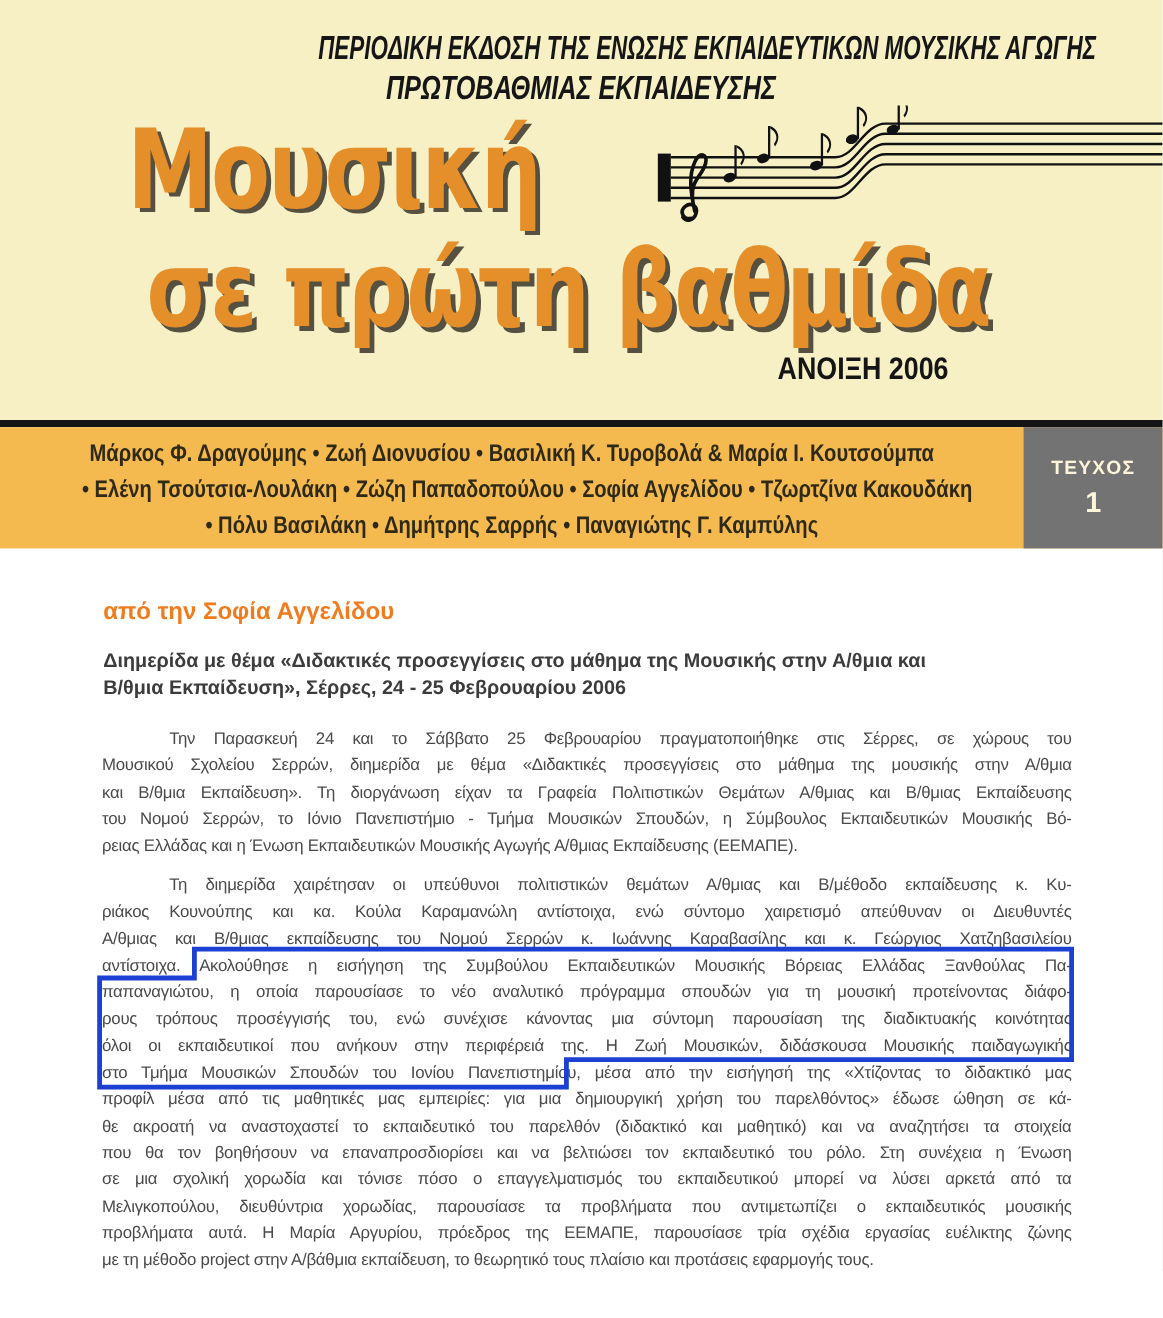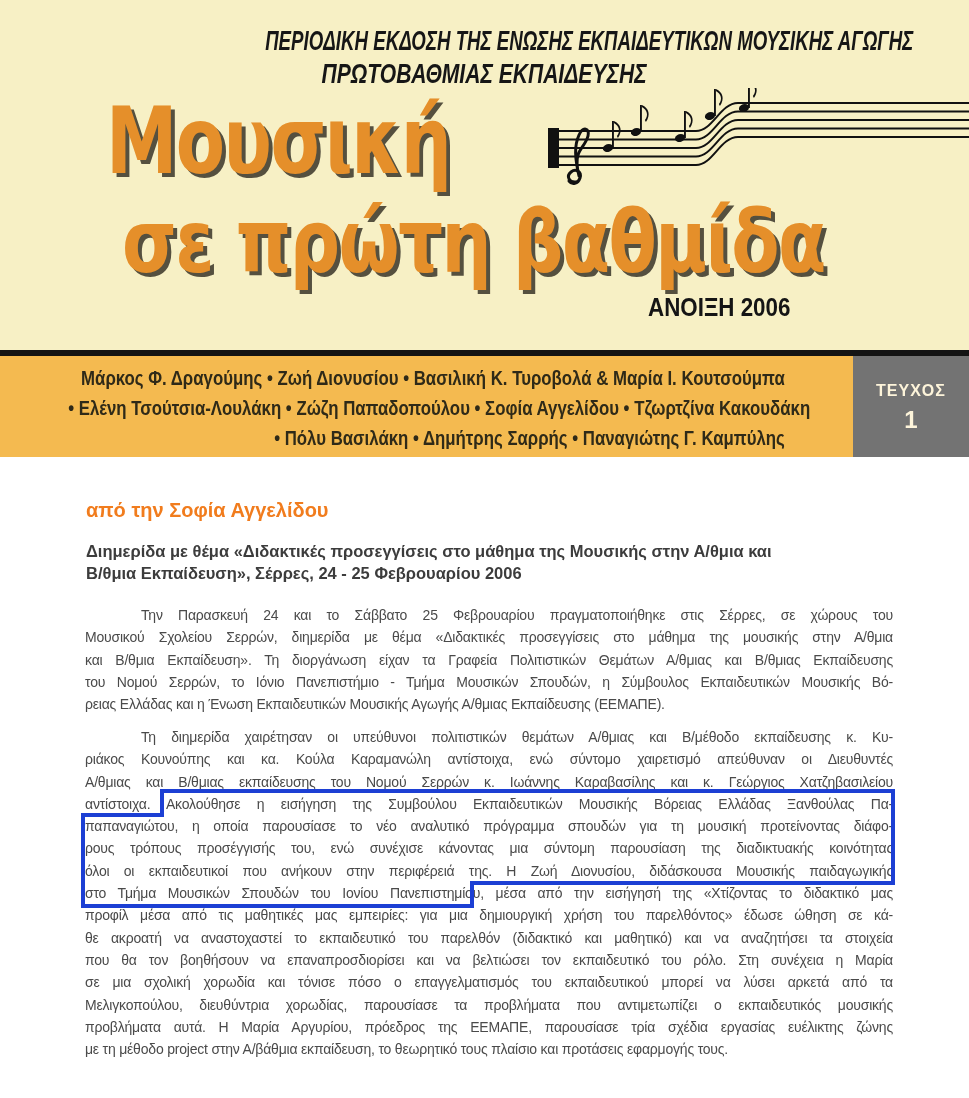--- a/index.html
+++ b/index.html
@@ -33,21 +33,21 @@
     font-weight:700; font-size:26px; white-space:nowrap;
     transform:scaleX(0.86); transform-origin:0 0;
   }
   .staff-svg { position:absolute; left:548px; top:88px; }
   
   .divider { position:absolute; left:0; top:350px; width:969px; height:6px; background:#141414; }
   .banner {
     position:absolute; left:0; top:356px; width:969px; height:101px;
     background:#f4ba50;
   }
-  .authors { position:absolute; left:0; top:7px; width:853px; text-align:right; color:#2f2a18; }
+  .authors { position:absolute; left:0; top:7px; width:853px; text-align:center; color:#2f2a18; }
   .author-line {
     font-size:20px; font-weight:700; line-height:30px; white-space:nowrap;
     transform:scaleX(0.84); transform-origin:50% 0;
   }
   .issue-box {
     position:absolute; right:0; top:0; width:116px; height:101px;
     background:#737373; color:#fdf4da; text-align:center;
   }
   .issue-label { margin-top:26px; font-size:16px; font-weight:700; letter-spacing:1px; }
   .issue-number { margin-top:6px; font-size:24px; font-weight:700; }
@@ -166,25 +166,25 @@
       <div class="bodyline last">ρειας Ελλάδας και η Ένωση Εκπαιδευτικών Μουσικής Αγωγής Α/θμιας Εκπαίδευσης (ΕΕΜΑΠΕ).</div>
     </div>
 
   <div class="para p2 indent-first">
       <div class="bodyline">Τη διημερίδα χαιρέτησαν οι υπεύθυνοι πολιτιστικών θεμάτων Α/θμιας και Β/μέθοδο εκπαίδευσης κ. Κυ-</div>
       <div class="bodyline">ριάκος Κουνούπης και κα. Κούλα Καραμανώλη αντίστοιχα, ενώ σύντομο χαιρετισμό απεύθυναν οι Διευθυντές</div>
       <div class="bodyline">Α/θμιας και Β/θμιας εκπαίδευσης του Νομού Σερρών κ. Ιωάννης Καραβασίλης και κ. Γεώργιος Χατζηβασιλείου</div>
       <div class="bodyline">αντίστοιχα. Ακολούθησε η εισήγηση της Συμβούλου Εκπαιδευτικών Μουσικής Βόρειας Ελλάδας Ξανθούλας Πα-</div>
       <div class="bodyline">παπαναγιώτου, η οποία παρουσίασε το νέο αναλυτικό πρόγραμμα σπουδών για τη μουσική προτείνοντας διάφο-</div>
       <div class="bodyline">ρους τρόπους προσέγγισής του, ενώ συνέχισε κάνοντας μια σύντομη παρουσίαση της διαδικτυακής κοινότητας</div>
-      <div class="bodyline">όλοι οι εκπαιδευτικοί που ανήκουν στην περιφέρειά της. Η Ζωή Διονυσίου, διδάσκουσα Μουσικής παιδαγωγικής</div>
+      <div class="bodyline">όλοι οι εκπαιδευτικοί που ανήκουν στην περιφέρειά της. Η Ζωή Μουσικών, διδάσκουσα Μουσικής παιδαγωγικής</div>
       <div class="bodyline">στο Τμήμα Μουσικών Σπουδών του Ιονίου Πανεπιστημίου, μέσα από την εισήγησή της «Χτίζοντας το διδακτικό μας</div>
       <div class="bodyline">προφίλ μέσα από τις μαθητικές μας εμπειρίες: για μια δημιουργική χρήση του παρελθόντος» έδωσε ώθηση σε κά-</div>
       <div class="bodyline">θε ακροατή να αναστοχαστεί το εκπαιδευτικό του παρελθόν (διδακτικό και μαθητικό) και να αναζητήσει τα στοιχεία</div>
-      <div class="bodyline">που θα τον βοηθήσουν να επαναπροσδιορίσει και να βελτιώσει τον εκπαιδευτικό του ρόλο. Στη συνέχεια η Μαρία</div>
+      <div class="bodyline">που θα τον βοηθήσουν να επαναπροσδιορίσει και να βελτιώσει τον εκπαιδευτικό του ρόλο. Στη συνέχεια η Ένωση</div>
       <div class="bodyline">σε μια σχολική χορωδία και τόνισε πόσο ο επαγγελματισμός του εκπαιδευτικού μπορεί να λύσει αρκετά από τα</div>
       <div class="bodyline">Μελιγκοπούλου, διευθύντρια χορωδίας, παρουσίασε τα προβλήματα που αντιμετωπίζει ο εκπαιδευτικός μουσικής</div>
       <div class="bodyline">προβλήματα αυτά. Η Μαρία Αργυρίου, πρόεδρος της ΕΕΜΑΠΕ, παρουσίασε τρία σχέδια εργασίας ευέλικτης ζώνης</div>
       <div class="bodyline last">με τη μέθοδο project στην Α/βάθμια εκπαίδευση, το θεωρητικό τους πλαίσιο και προτάσεις εφαρμογής τους.</div>
     </div>
 
   <svg class="highlight-svg" width="969" height="1098" viewBox="0 0 969 1098">
     <polygon points="162,791 893,791 893,883 472,883 472,906 83,906 83,815 162,815" fill="none" stroke="#1c3fd4" stroke-width="4"></polygon>
   </svg>
 

